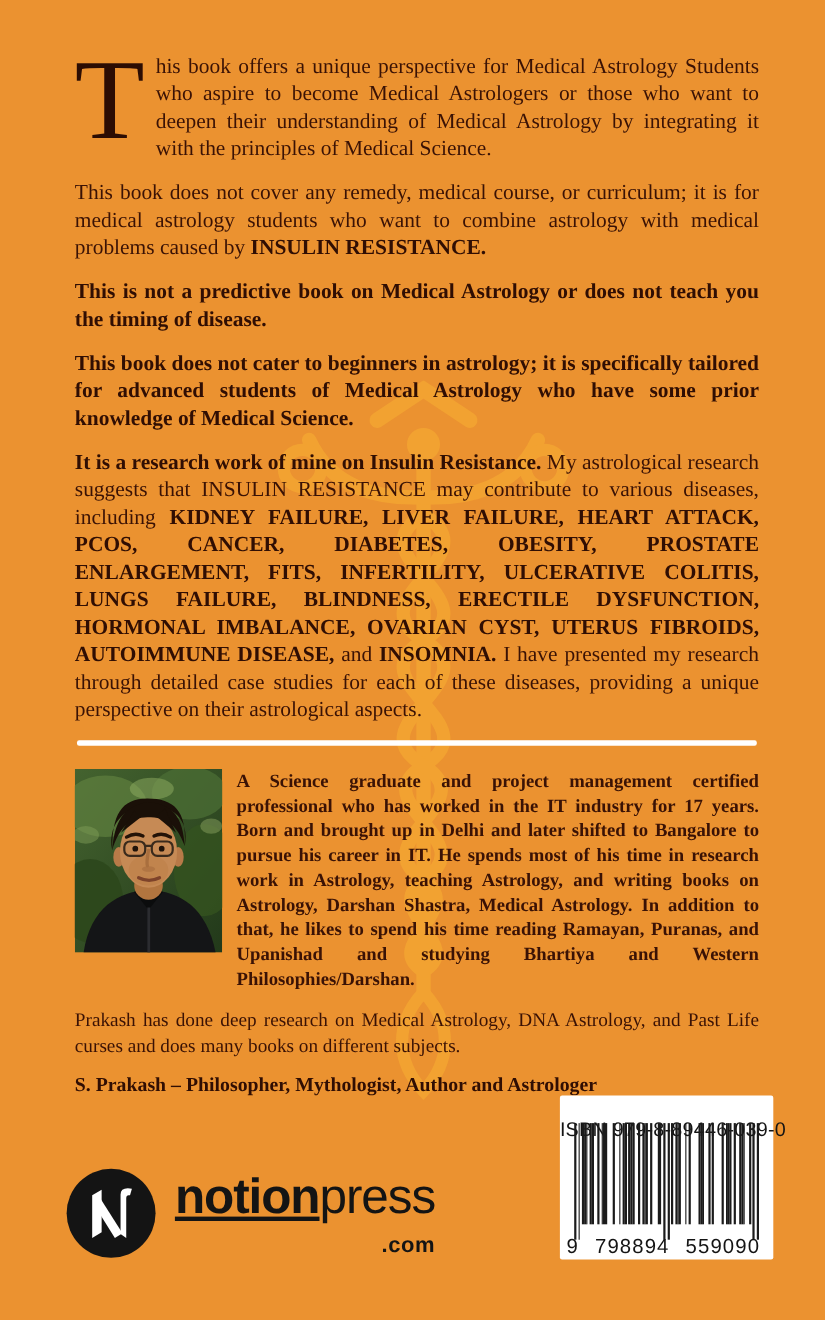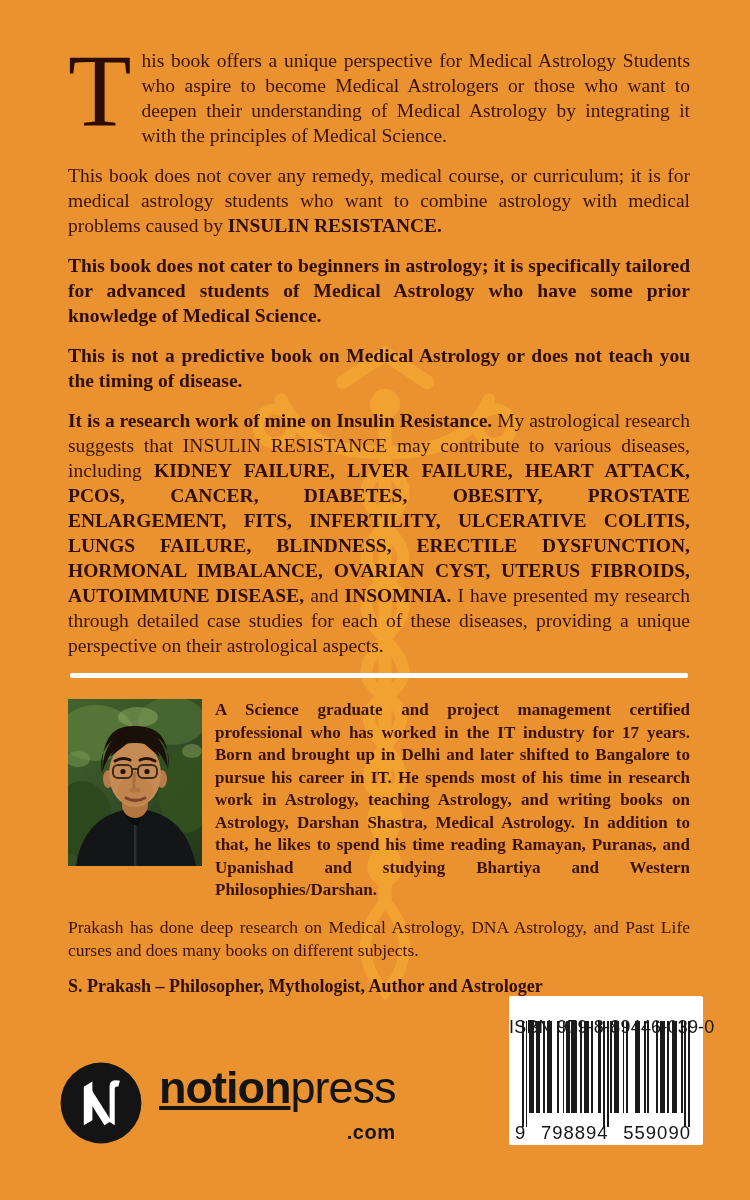--- a/index.html
+++ b/index.html
@@ -60,23 +60,23 @@
       <path d="M160 556 C134 584 134 618 160 646 C186 618 186 584 160 556 Z" stroke-width="11"></path>
     </g>
   </svg>
 
   <div class="content">
 
     <p class="para"><span class="dropcap">T</span><span><span>his book offers a unique perspective for Medical Astrology Students who aspire to become Medical Astrologers or those who want to deepen their understanding of Medical Astrology by integrating it with the principles of Medical Science.</span></span></p>
 
     <p class="para"><span><span>This book does not cover any remedy, medical course, or curriculum; it is for medical astrology students who want to combine astrology with medical problems caused by </span><b>INSULIN RESISTANCE.</b></span></p>
 
+    <p class="para"><span><b>This is not a predictive book on Medical Astrology or does not teach you the timing of disease.</b></span></p>
+
     <p class="para"><span><b>This book does not cater to beginners in astrology; it is specifically tailored for advanced students of Medical Astrology who have some prior knowledge of Medical Science.</b></span></p>
-
-    <p class="para"><span><b>This is not a predictive book on Medical Astrology or does not teach you the timing of disease.</b></span></p>
 
     <p class="para"><span><b>It is a research work of mine on Insulin Resistance.</b><span> My astrological research suggests that INSULIN RESISTANCE may contribute to various diseases, including </span><b>KIDNEY FAILURE, LIVER FAILURE, HEART ATTACK, PCOS, CANCER, DIABETES, OBESITY, PROSTATE ENLARGEMENT, FITS, INFERTILITY, ULCERATIVE COLITIS, LUNGS FAILURE, BLINDNESS, ERECTILE DYSFUNCTION, HORMONAL IMBALANCE, OVARIAN CYST, UTERUS FIBROIDS, AUTOIMMUNE DISEASE,</b><span> and </span><b>INSOMNIA.</b><span> I have presented my research through detailed case studies for each of these diseases, providing a unique perspective on their astrological aspects.</span></span></p>
 
     <div class="divider"></div>
 
     <div class="author-row">
 
       <svg class="photo" viewBox="0 0 134 167" aria-hidden="true">
         <defs>
           <linearGradient id="gbg" x1="0" y1="0" x2="1" y2="1">

